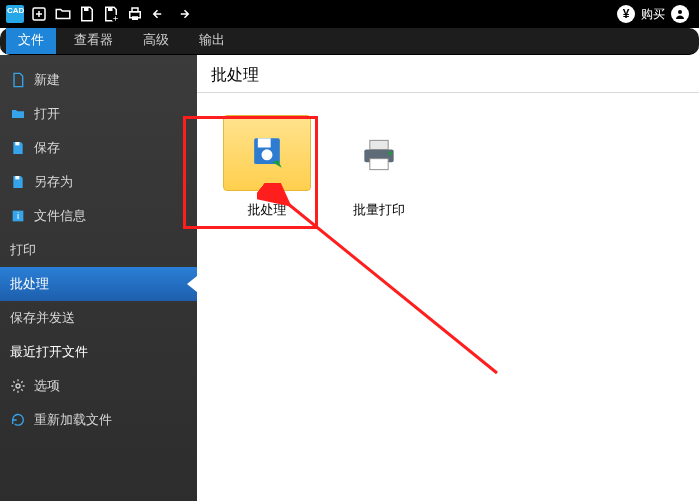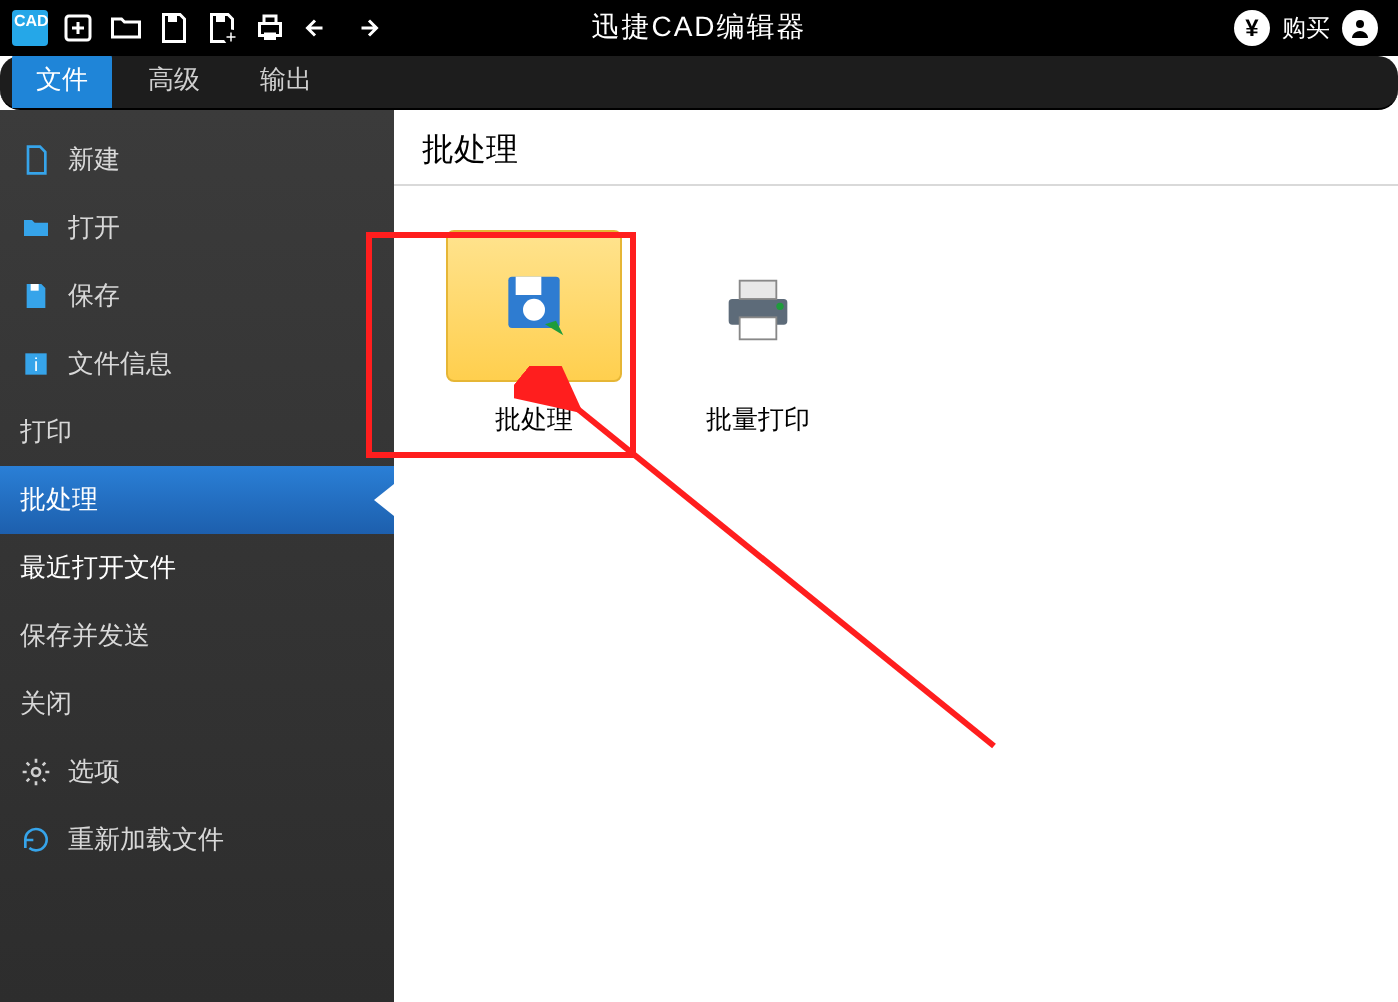--- a/index.html
+++ b/index.html
@@ -107,36 +107,36 @@
           <path d="M10 7l-5 5 5 5M5 12h10a5 5 0 0 1 0 0" fill="none" stroke="#fff" stroke-width="2"></path>
         </svg>
      </div>
      <div class="tb-btn">
         <svg viewBox="0 0 24 24">
           <path d="M14 7l5 5-5 5M19 12H9" fill="none" stroke="#fff" stroke-width="2"></path>
         </svg>
      </div>
   </div>
 
-  <div class="title-text">迅捷CAD编辑器</div>
 
   <div class="tb-right">
      <div class="coin">¥</div>
      <span>购买</span>
      <div class="user-ic">
        <svg viewBox="0 0 24 24">
           <circle cx="12" cy="8" r="4" fill="#000"></circle>
           <path d="M4 22c0-4 4-7 8-7s8 3 8 7" fill="#000"></path>
         </svg>
      </div>
   </div>
 </div>
 
 <div class="ribbon-tabs">
   <div class="rtab active">文件</div>
+  <div class="rtab">查看器</div>
   <div class="rtab">高级</div>
   <div class="rtab">输出</div>
 </div>
 
 <div class="workspace">
 
   <div class="sidemenu">
 
     <div class="mitem">
       <span class="mi-ic">
@@ -159,50 +159,56 @@
     <div class="mitem">
       <span class="mi-ic">
         <svg viewBox="0 0 24 24">
             <path d="M5 3h11l3 3v15H5z" fill="#36a4ea"></path>
             <rect x="8" y="3" width="6" height="5" fill="#fff"></rect>
           </svg>
         </span>
       <span>保存</span>
     </div>
 
+    <div class="mitem">
+      <span class="mi-ic">
+        <svg viewBox="0 0 24 24">
+            <path d="M5 3h11l3 3v15H5z" fill="#36a4ea"></path>
+            <rect x="8" y="3" width="6" height="5" fill="#fff"></rect>
+          </svg>
+        </span>
+      <span>另存为</span>
+    </div>
 
     <div class="mitem">
       <span class="mi-ic">
         <svg viewBox="0 0 24 24">
             <rect x="4" y="4" width="16" height="16" fill="#36a4ea"></rect>
             <text x="12" y="17" text-anchor="middle" fill="#fff" font-size="14" font-family="Arial">i</text>
           </svg>
         </span>
       <span>文件信息</span>
     </div>
 
     <div class="mitem noicon">
       <span>打印</span>
     </div>
 
     <div class="mitem noicon selected">
       <span style="color:#fff">批处理</span>
     </div>
 
+    <div class="mitem noicon">
+      <span>保存并发送</span>
+    </div>
+
     <div class="mitem noicon" style="color:#fff">
       <span>最近打开文件</span>
     </div>
 
-    <div class="mitem noicon">
-      <span>保存并发送</span>
-    </div>
-
-    <div class="mitem noicon">
-      <span>关闭</span>
-    </div>
 
     <div class="mitem">
       <span class="mi-ic">
         <svg viewBox="0 0 24 24">
             <circle cx="12" cy="12" r="3" fill="none" stroke="#cfcfcf" stroke-width="2"></circle>
             <path d="M12 2v3M12 19v3M2 12h3M19 12h3M5 5l2 2M17 17l2 2M19 5l-2 2M5 19l2-2" stroke="#cfcfcf" stroke-width="2"></path>
           </svg>
         </span>
       <span>选项</span>
     </div>

